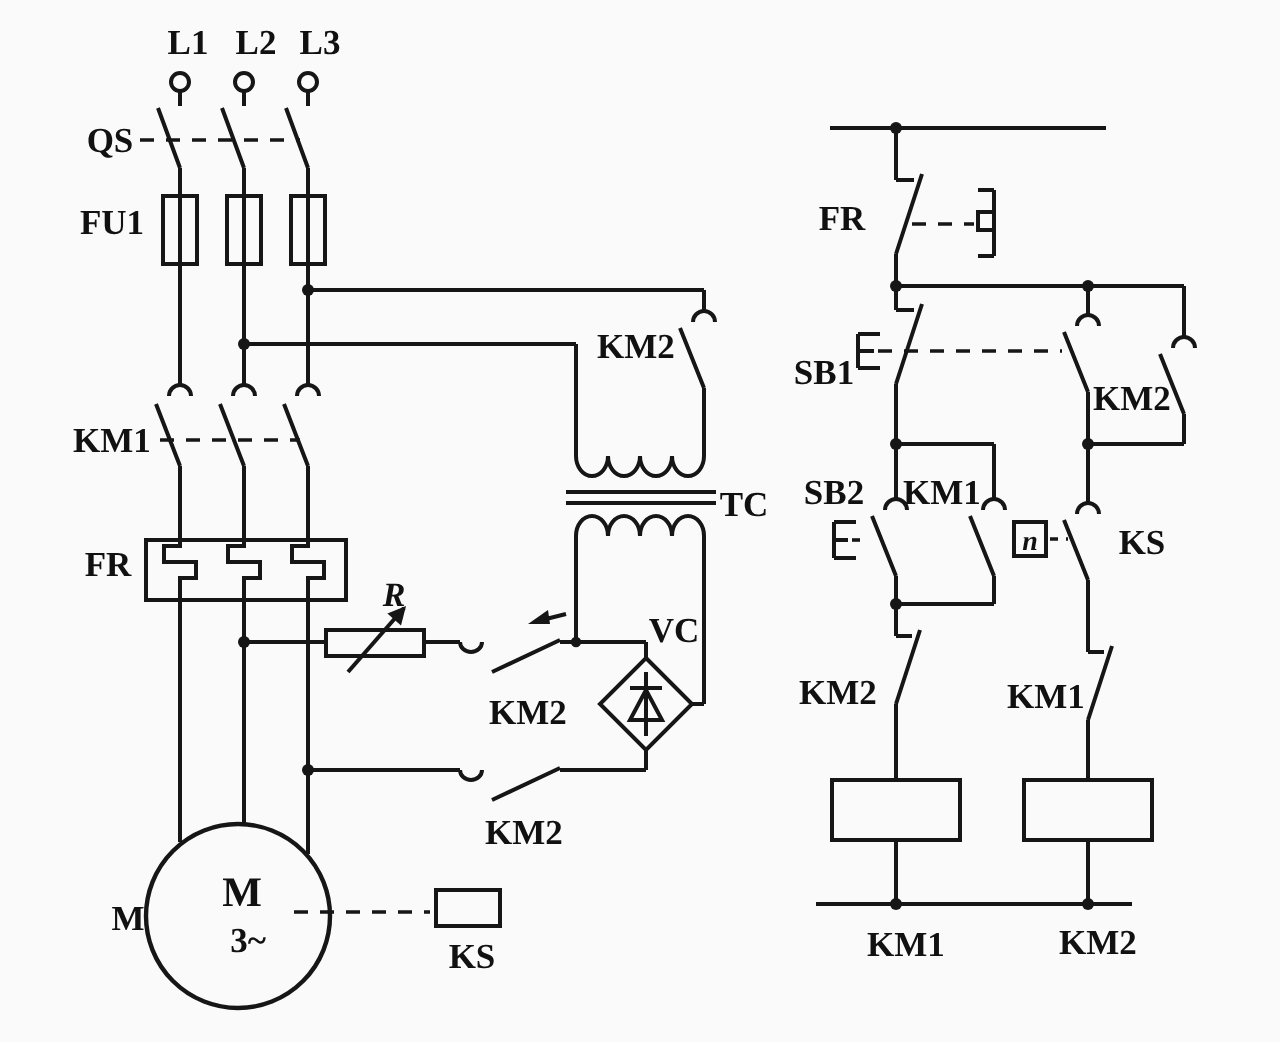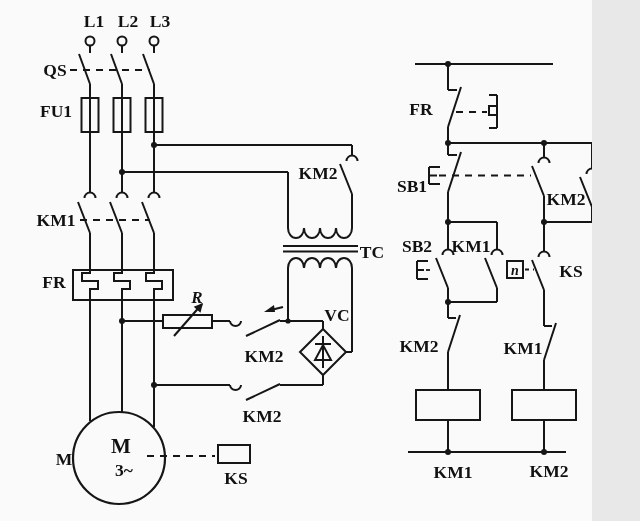--- a/index.html
+++ b/index.html
@@ -1,16 +1,16 @@
 <!DOCTYPE html>
 <html><head>
 <meta charset="utf-8">
 <style>
   html,body{margin:0;padding:0;background:#e8e8e8;}
-  .stage{width:592px;height:521px;background:#fafafa;position:relative;overflow:hidden;
+  .stage{width:640px;height:521px;background:#fafafa;position:relative;overflow:hidden;
          font-family:"Liberation Serif", serif;}
   svg{display:block;}
   .w{stroke:#161616;stroke-width:2;fill:none;}
   .w25{stroke:#161616;stroke-width:2.2;fill:none;}
   .dash{stroke:#161616;stroke-width:1.8;fill:none;stroke-dasharray:7 6;}
   .dash2{stroke:#161616;stroke-width:1.8;fill:none;stroke-dasharray:4 4;}
   .dot{fill:#161616;stroke:none;}
   .lbl{font:600 17.5px "Liberation Serif", serif;fill:#111;}
   .lbl-it{font:italic 700 17px "Liberation Serif", serif;fill:#111;}
   .lbl-n{font:italic 700 14px "Liberation Serif", serif;fill:#111;}

